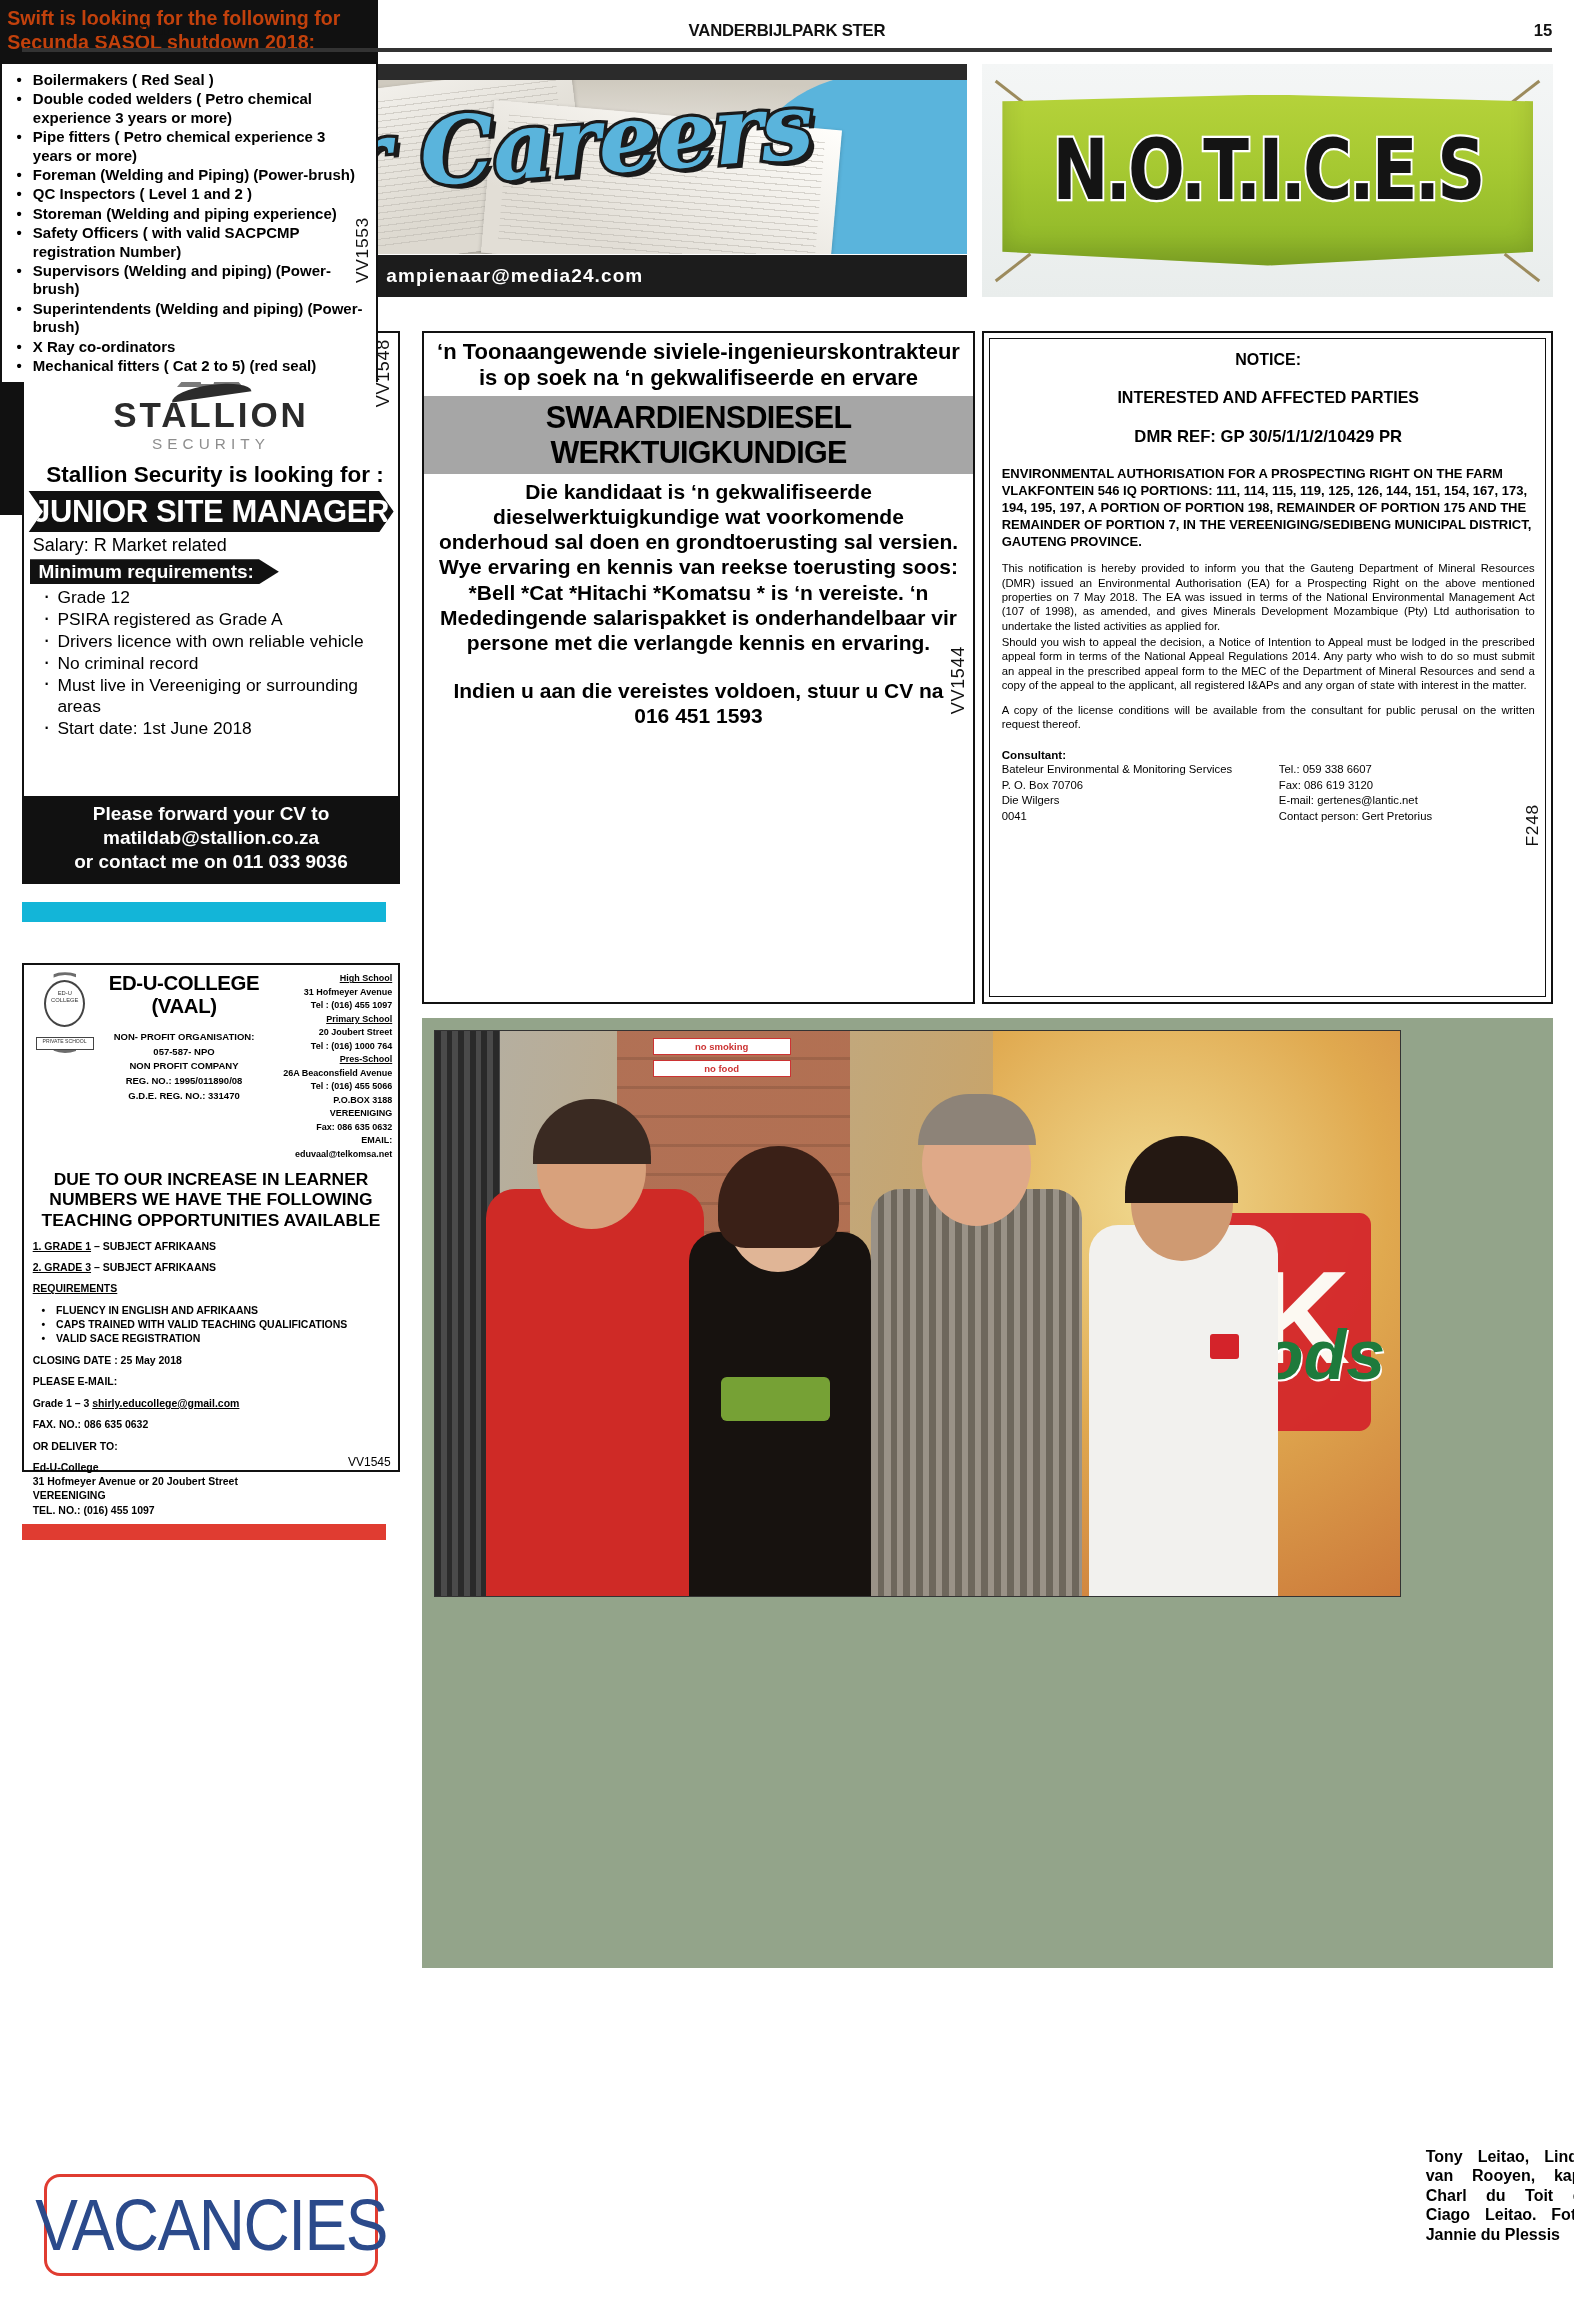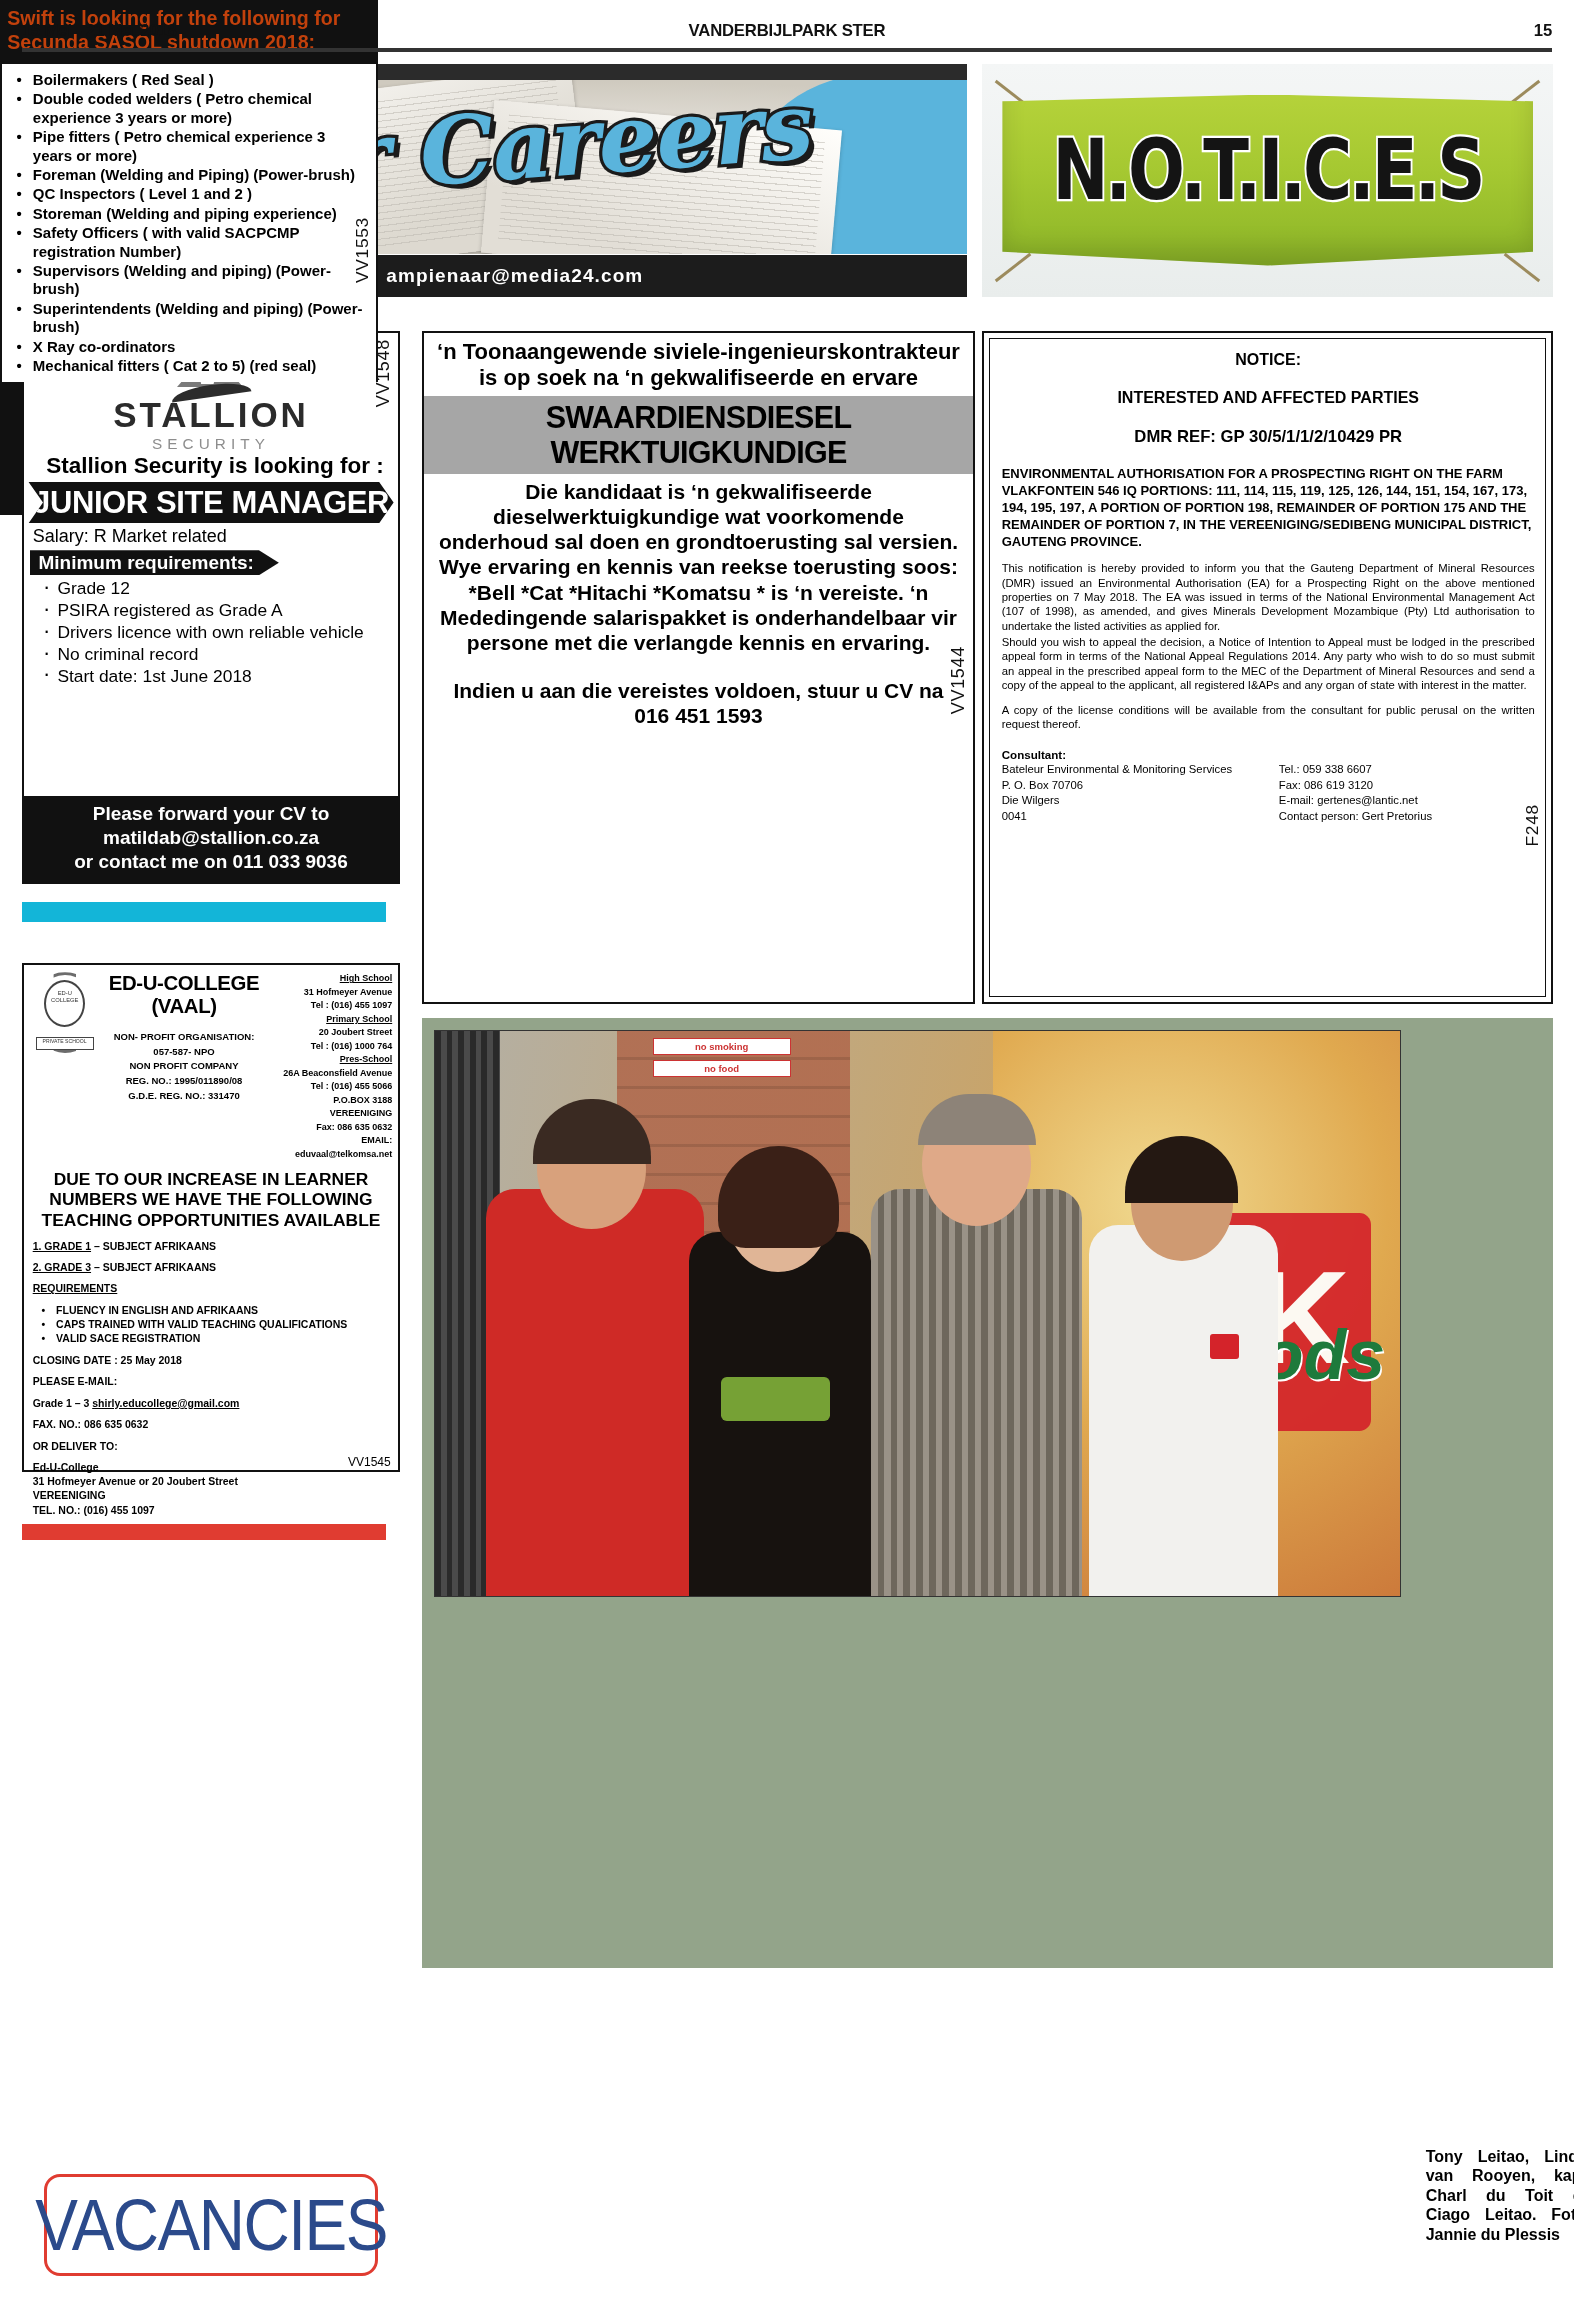--- a/index.html
+++ b/index.html
@@ -95,21 +95,21 @@
   .st-mark { width:80px; height:45px; margin:0 auto 2.9px; position:relative; }
   .st-mark .tri { position:absolute; left:5.8px; top:0; width:0; height:0;
       border-left:33px solid transparent; border-right:33px solid transparent;
       border-bottom:38px solid #7a7a7a; }
   .st-mark .horse { position:absolute; left:28px; top:10.2px; width:22px; height:25px;
       background:#fff; clip-path: polygon(10% 100%,0% 55%,22% 36%,34% 8%,52% 0%,70% 18%,100% 30%,78% 52%,66% 100%);}
   .st-mark .swoosh { position:absolute; left:0; bottom:-2.9px; width:80px; height:11.6px;
       background:#2c2c2c; border-radius:50%/100% 100% 0 0; transform:rotate(-8deg); }
   .st-name { font-size:35px; font-weight:bold; letter-spacing:2.9px; color:#2b2b2b; line-height:1; }
   .st-sub { font-size:15.3px; letter-spacing:5.1px; color:#8d8d8d; margin-top:2.9px; }
-  .st-h1 { font-size:22.5px; font-weight:bold; text-align:center; margin-top:0; color:#000;padding-left:8px; }
+  .st-h1 { font-size:22.5px; font-weight:bold; text-align:center; margin-top:9px; color:#000;padding-left:8px; }
   .ribbon-black {
     background:#111; color:#fff; font-weight:bold; text-align:center;
     font-size:31px; padding:2.9px 0; margin:2.9px 4.4px 0 4.4px; letter-spacing:-0.4px;
     clip-path: polygon(0 0, 96% 0, 100% 50%, 96% 100%, 0 100%, 4% 50%);
   }
   .st-salary { font-size:18px; padding:2.9px 0 0 8.7px; color:#000; }
   .ribbon-min {
     background:#111; color:#fff; font-weight:bold; font-size:19px;
     display:inline-block; padding:1.5px 25px 1.5px 8.7px; margin:2.9px 0 2.9px 5.8px;
     clip-path: polygon(0 0, 92% 0, 100% 50%, 92% 100%, 0 100%);
@@ -303,20 +303,21 @@
     </div>
     <div class="st-h1">Stallion Security is looking for :</div>
     <div class="ribbon-black">JUNIOR SITE MANAGER</div>
     <div class="st-salary">Salary: R Market related</div>
     <div><span class="ribbon-min">Minimum requirements:</span></div>
     <ul class="st-list" id="stallion-reqs">
         <li>Grade 12</li>
         <li>PSIRA registered as Grade A</li>
         <li>Drivers licence with own reliable vehicle</li>
         <li>No criminal record</li>
+        <li>Must live in Vereeniging or surrounding areas</li>
         <li>Start date: 1st June 2018</li>
       </ul>
     <div class="st-footer">
       <div>Please forward your CV to</div>
       <div>matildab@stallion.co.za</div>
       <div>or contact me on 011 033 9036</div>
     </div>
   </div>
 
   <div class="cyan-bar"></div>

